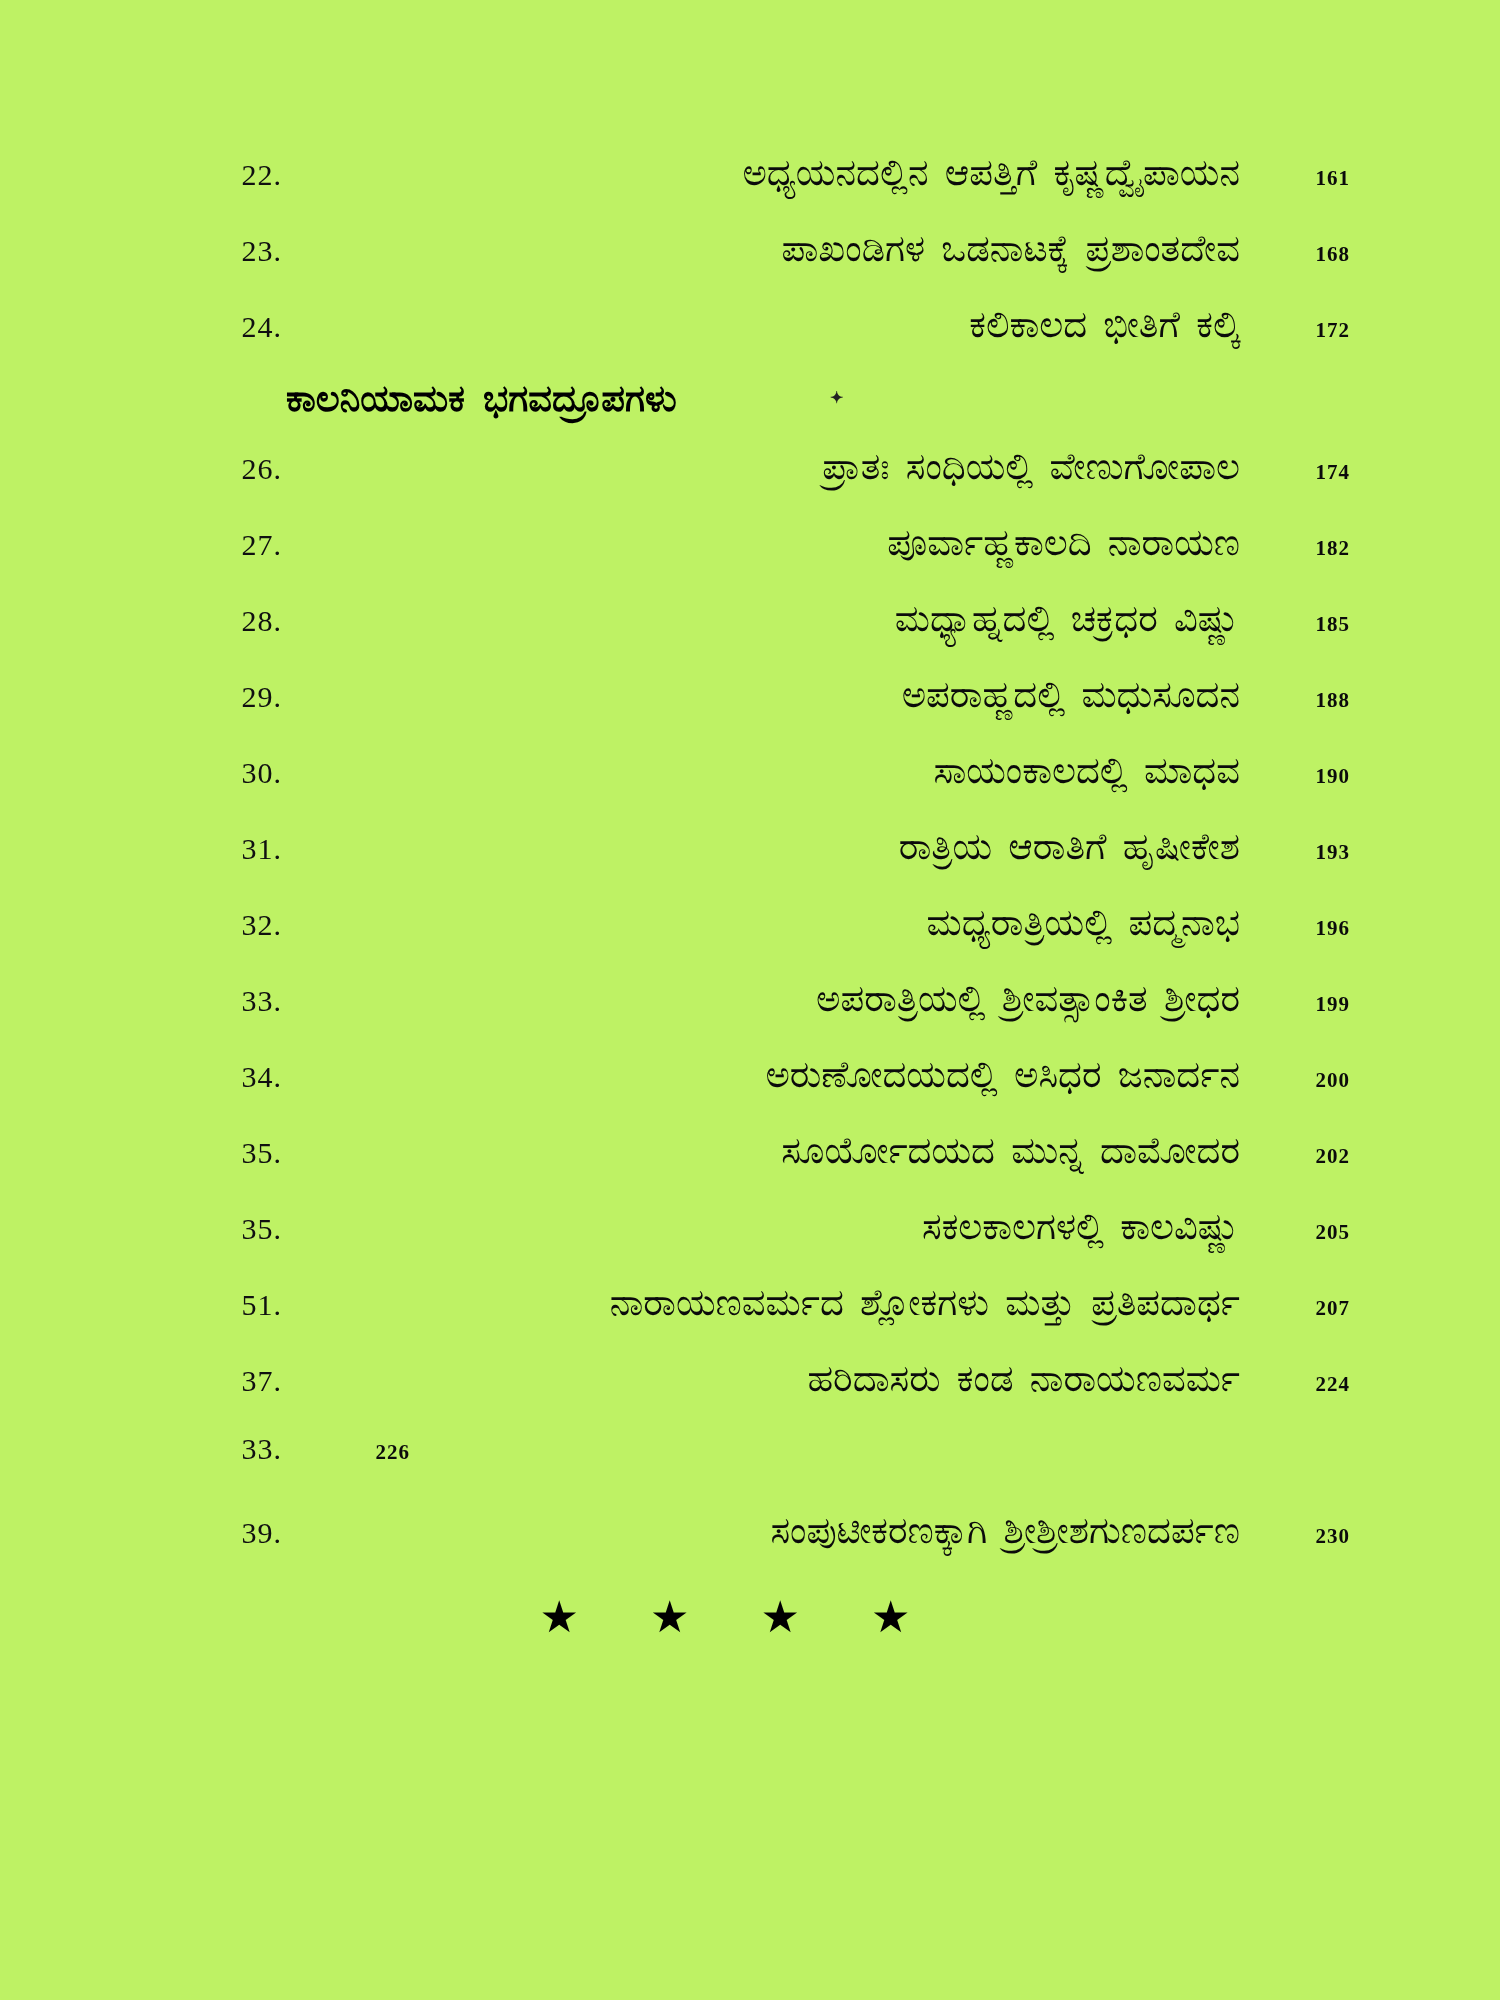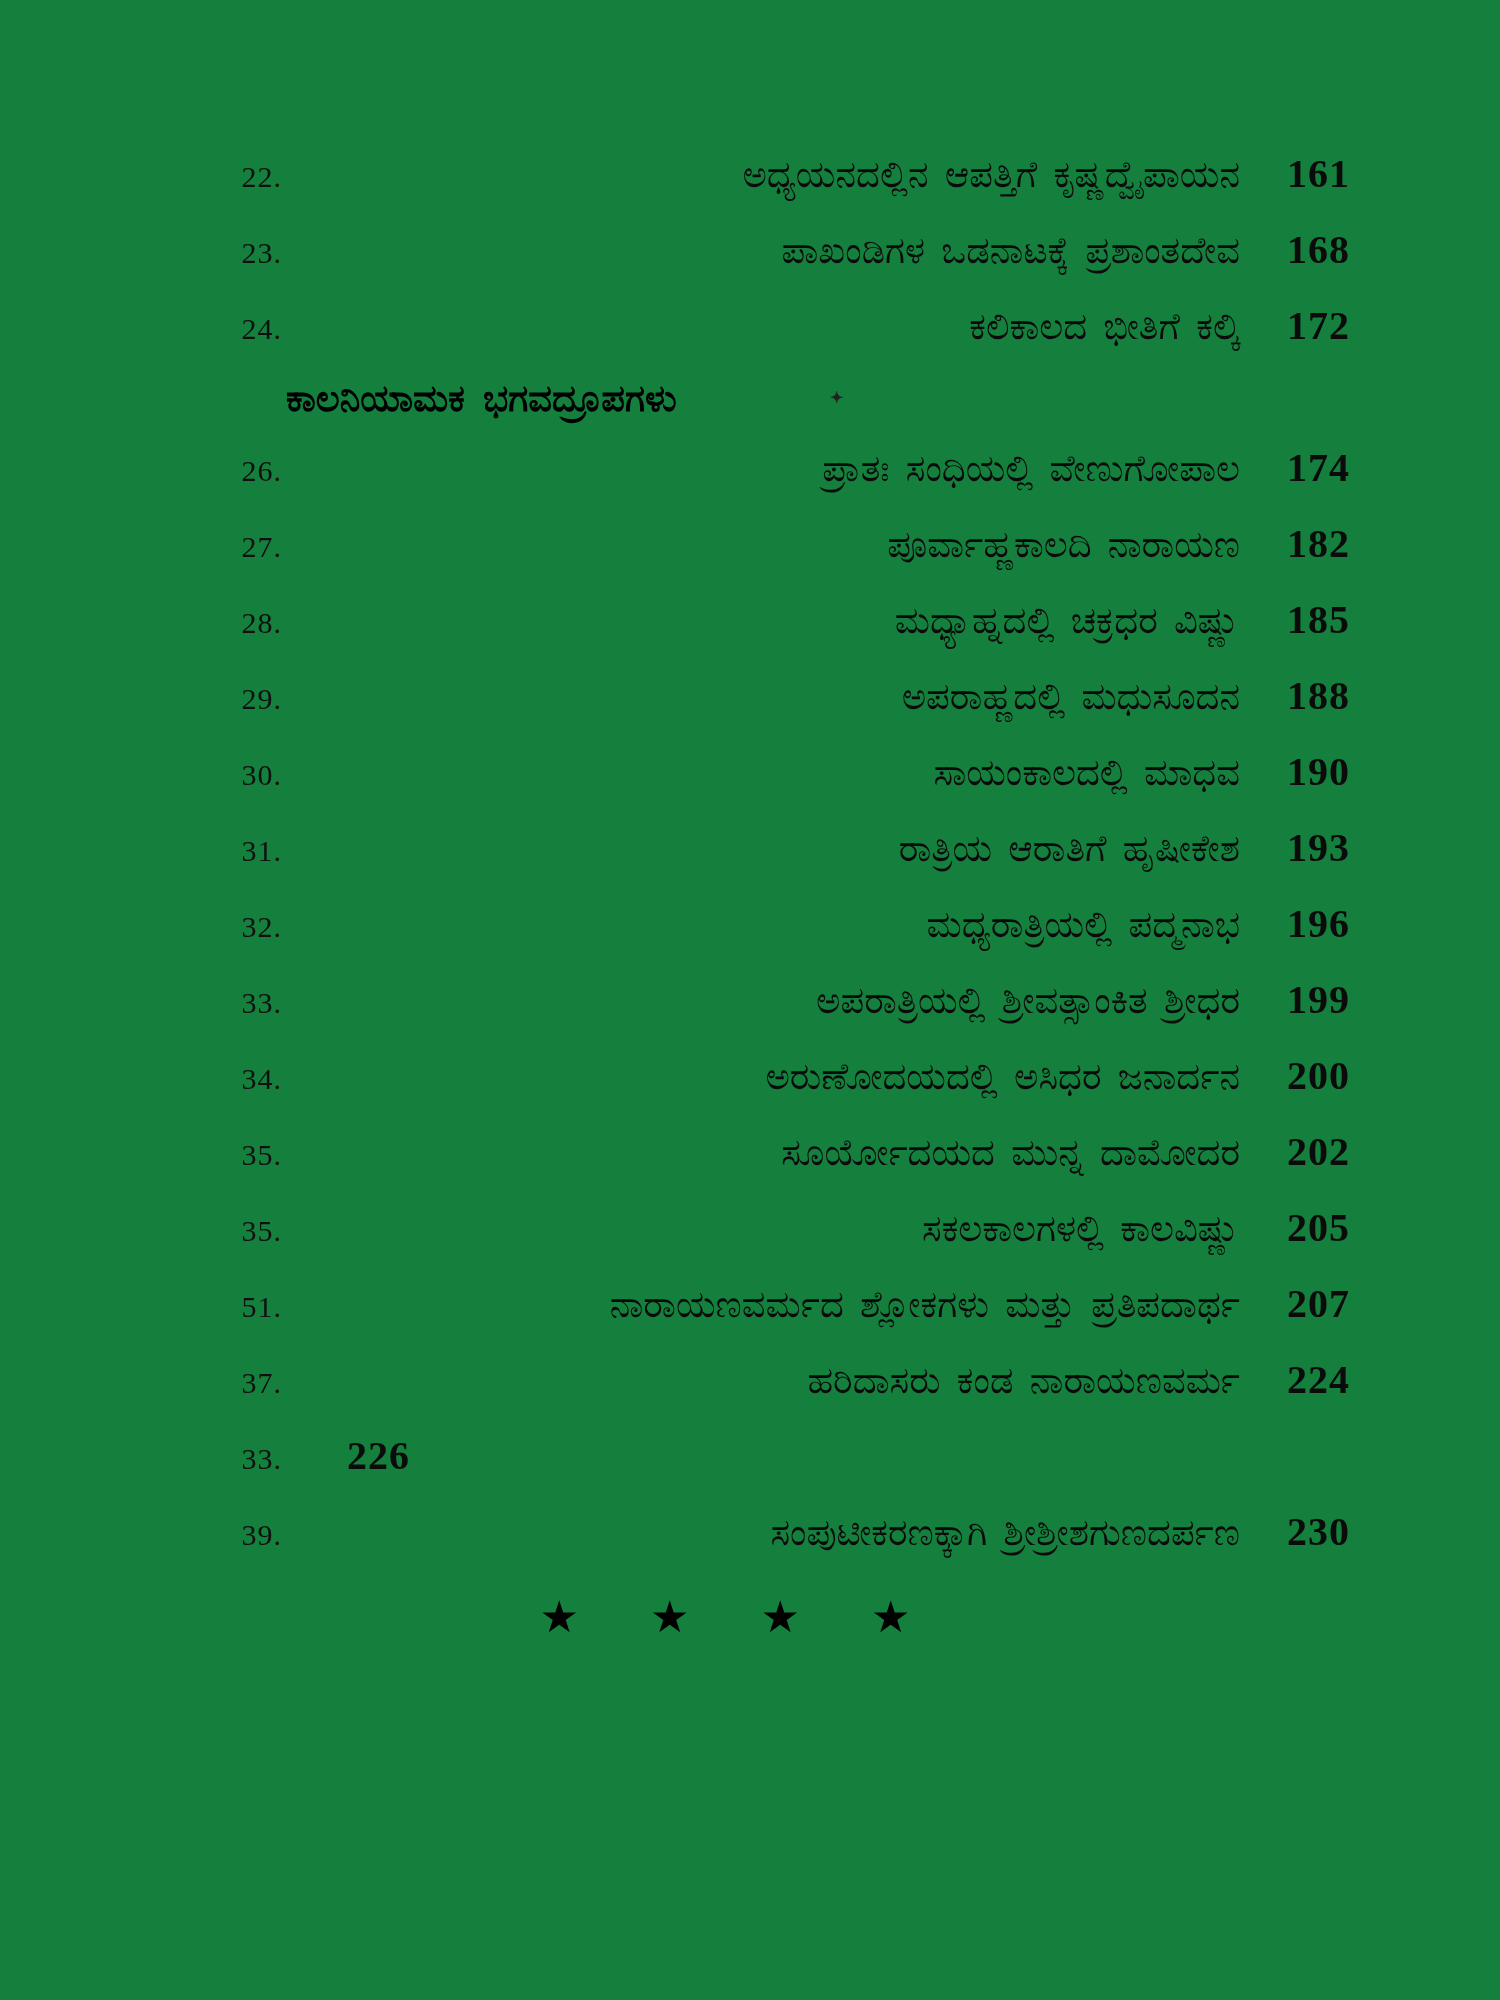--- a/index.html
+++ b/index.html
@@ -14,21 +14,21 @@
     color: #000000;
     position: relative;
     overflow: hidden;
   }
   .page {
     position: absolute;
     left: 0;
     top: 0;
     width: 1500px;
     height: 2000px;
-    background: #15803d;
+    background: #bef264;
   }
   .toc {
     position: absolute;
     left: 190px;
     top: 150px;
     width: 1160px;
   }
   .toc-row {
     display: flex;
     align-items: baseline;
@@ -52,21 +52,21 @@
     color: #0b0b0b;
     line-height: 1.25;
     word-spacing: 6px;
     padding-left: 4px;
     text-align: right;
   }
   .toc-page {
     flex: 0 0 110px;
     width: 110px;
     text-align: right;
-    font-size: 40px;
+    font-size: 21px;
     font-family: "Liberation Serif", serif;
     font-weight: bold;
     color: #0b0b0b;
     letter-spacing: 1px;
   }
   .toc-page.plain {
     font-weight: bold;
   }
   .section-head {
     margin: 6px 0 24px 0;

